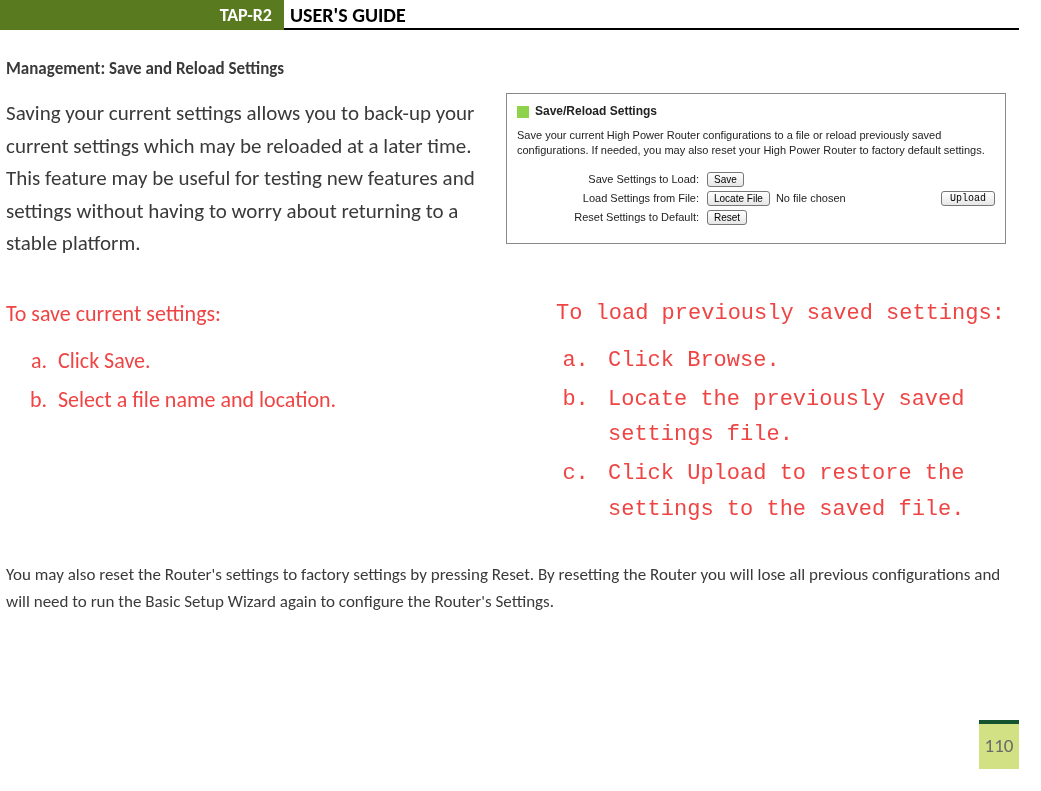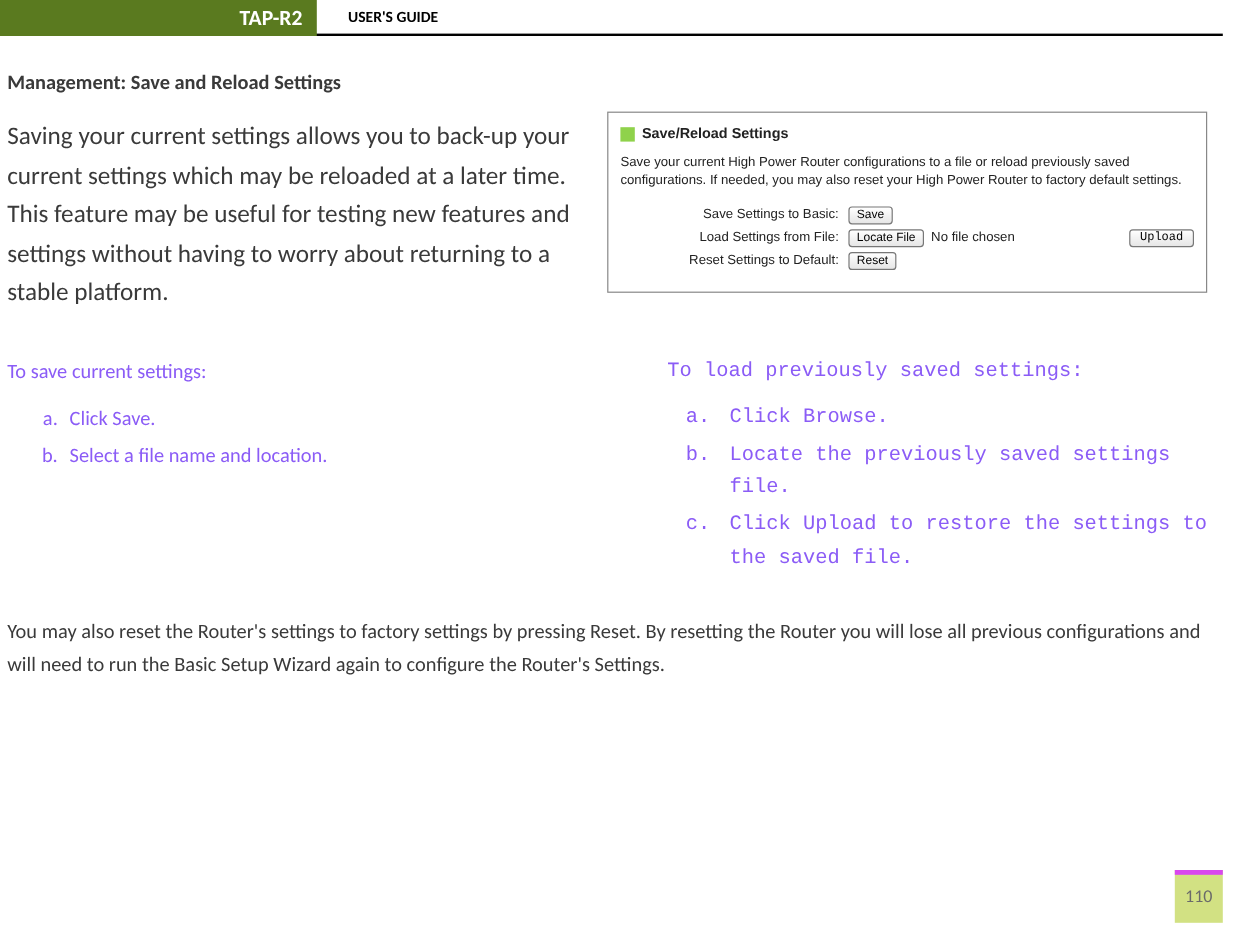--- a/index.html
+++ b/index.html
@@ -14,36 +14,36 @@
   }
   .header-bar {
     position: relative;
     height: 30px;
     border-bottom: 2px solid #000;
     margin: 0 22px 0 0;
   }
   .header-tab {
     position: absolute;
     left: 0; top: 0;
-    width: 264px; height: 30px;
+    width: 284px; height: 30px;
     background: #5a7a1f;
     color: #fff;
     font-weight: bold;
     font-size: 18px;
     line-height: 30px;
     text-align: right;
     padding-right: 12px;
   }
   .header-title {
     position: absolute;
     left: 290px; top: 0;
     height: 41px;
     line-height: 30px;
     font-weight: bold;
-    font-size: 13px;
+    font-size: 20px;
     color: #000;
   }
   .content {
     position: relative;
     padding: 20px 28px 0 6px;
   }
   .section-title {
     font-weight: bold;
     font-size: 17px;
     color: #3a3a3a;
@@ -112,23 +112,23 @@
   .file-text {
     font-size: 11px;
     margin: 0 6px;
   }
   .columns {
     display: flex;
     margin-top: 36px;
     gap: 40px;
   }
   .col {
-    font-size: 17px;
+    font-size: 22px;
     line-height: 1.6;
-    color: #8b5cf6;
+    color: #ef4444;
   }
   .col.left { flex: 0 0 510px; }
   .col.right { flex: 1; font-family: Liberation Mono, monospace; }
   .col-title { margin-bottom: 12px; }
   ol.alpha {
     list-style: lower-alpha;
     margin: 0 0 0 28px;
     padding: 0 0 0 18px;
   }
   ol.alpha li {
@@ -140,24 +140,24 @@
     line-height: 1.6;
     margin-top: 30px;
     color: #3a3a3a;
   }
   .page-num-block {
     position: absolute;
     right: 22px;
     bottom: 22px;
     width: 40px;
     background: #d2e183;
-    border-top: 4px solid #d946ef;
+    border-top: 4px solid #14532d;
     text-align: center;
     padding: 10px 0 12px 0;
-    font-size: 15px;
+    font-size: 19px;
     color: #6a6a6a;
   }
 </style>
 </head>
 <body>
 
 <div class="header-bar">
   <div class="header-tab">TAP-R2</div>
   <div class="header-title">USER'S GUIDE</div>
 </div>
@@ -170,21 +170,21 @@
     <div class="intro-text">Saving your current settings allows you to back-up your current settings which may be reloaded at a later time.  This feature may be useful for testing new features and settings without having to worry about returning to a stable platform.</div>
 
     <div class="panel">
       <div class="panel-header">
         <span class="panel-sq"></span>
         <span>Save/Reload Settings</span>
       </div>
       <div class="panel-desc">Save your current High Power Router configurations to a file or reload previously saved configurations. If needed, you may also reset your High Power Router to factory default settings.</div>
 
       <div class="panel-row">
-        <div class="panel-label">Save Settings to Basic:</div>
+        <div class="panel-label">Save Settings to Load:</div>
         <button class="panel-btn small">Save</button>
       </div>
 
       <div class="panel-row">
         <div class="panel-label">Load Settings from File:</div>
         <button class="panel-btn small">Locate File</button>
         <span class="file-text">No file chosen</span>
         <button class="panel-btn" style="margin-left:auto;font-family:Liberation Mono, monospace;">Upload</button>
       </div>
 

